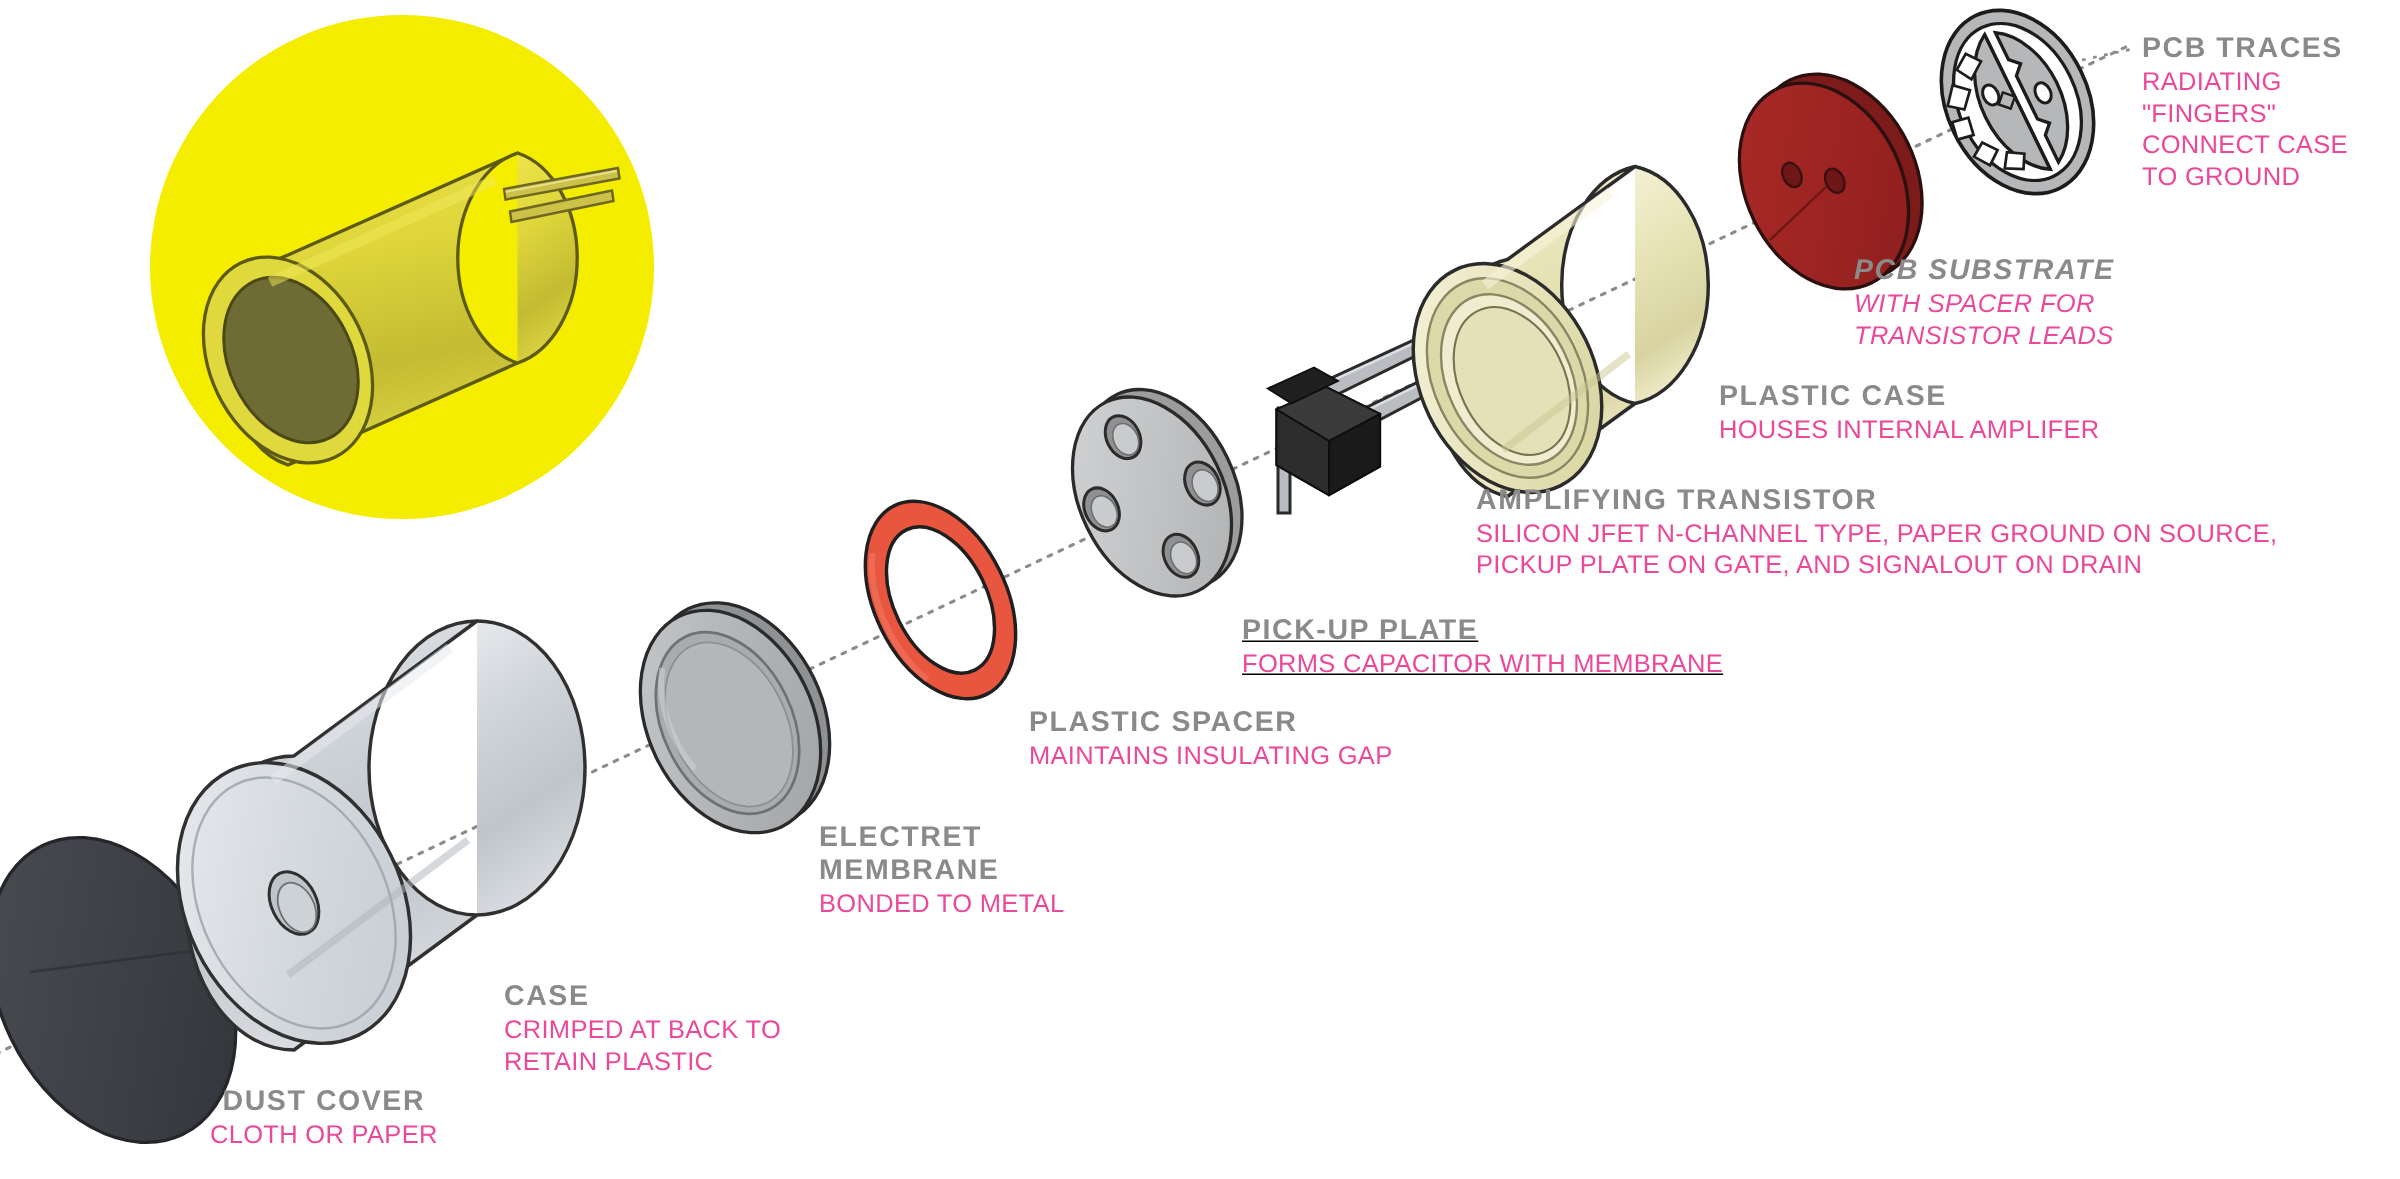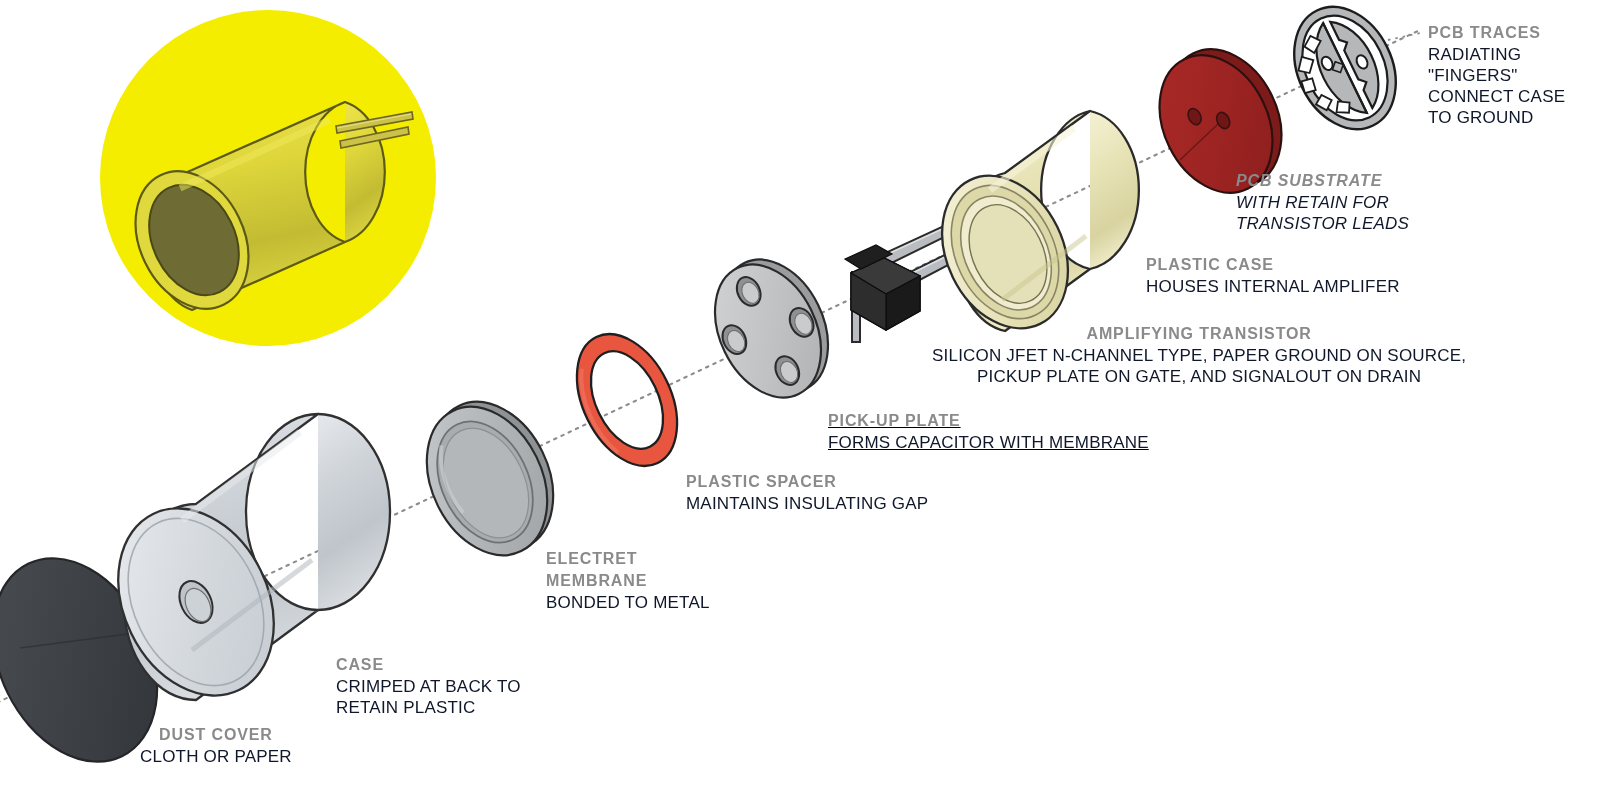--- a/index.html
+++ b/index.html
@@ -9,26 +9,26 @@
     overflow:hidden;position:relative;
   }
   #stage{position:absolute;left:0;top:0;width:1600px;height:786px;}
   .svg-layer{position:absolute;left:0;top:0;width:1600px;height:786px;}
 
   .callout{position:absolute;}
   .callout .ttl{
     font-weight:bold;
     color:#8a8a8a;
     letter-spacing:0.055em;
-    font-size:16px;
+    font-size:19px;
     line-height:22px;
     white-space:pre;
   }
   .callout .sub{
-    color:#0f172a;
+    color:#ec4899;
     font-size:17px;
     line-height:21px;
     letter-spacing:0.012em;
     white-space:pre;
   }
 </style>
 </head>
 <body>
 
 <div id="stage">
@@ -245,30 +245,30 @@
   <div class="callout" style="left:1428px; top:22px;">
     <div class="ttl">PCB TRACES</div>
     <div class="sub">RADIATING</div>
     <div class="sub">"FINGERS"</div>
     <div class="sub">CONNECT CASE</div>
     <div class="sub">TO GROUND</div>
   </div>
 
   <div class="callout" style="left:1236px; top:170px;font-style:italic;">
     <div class="ttl">PCB SUBSTRATE</div>
-    <div class="sub">WITH RETAIN FOR</div>
+    <div class="sub">WITH SPACER FOR</div>
     <div class="sub">TRANSISTOR LEADS</div>
   </div>
 
   <div class="callout" style="left:1146px; top:254px;">
     <div class="ttl">PLASTIC CASE</div>
     <div class="sub">HOUSES INTERNAL AMPLIFER</div>
   </div>
 
-  <div class="callout" style="left:932px; top:323px;text-align:center;">
+  <div class="callout" style="left:984px; top:323px;">
     <div class="ttl">AMPLIFYING TRANSISTOR</div>
     <div class="sub">SILICON JFET N-CHANNEL TYPE, PAPER GROUND ON SOURCE,</div>
     <div class="sub">PICKUP PLATE ON GATE, AND SIGNALOUT ON DRAIN</div>
   </div>
 
   <div class="callout" style="left:828px; top:410px;text-decoration:underline;">
     <div class="ttl">PICK-UP PLATE</div>
     <div class="sub">FORMS CAPACITOR WITH MEMBRANE</div>
   </div>
 

